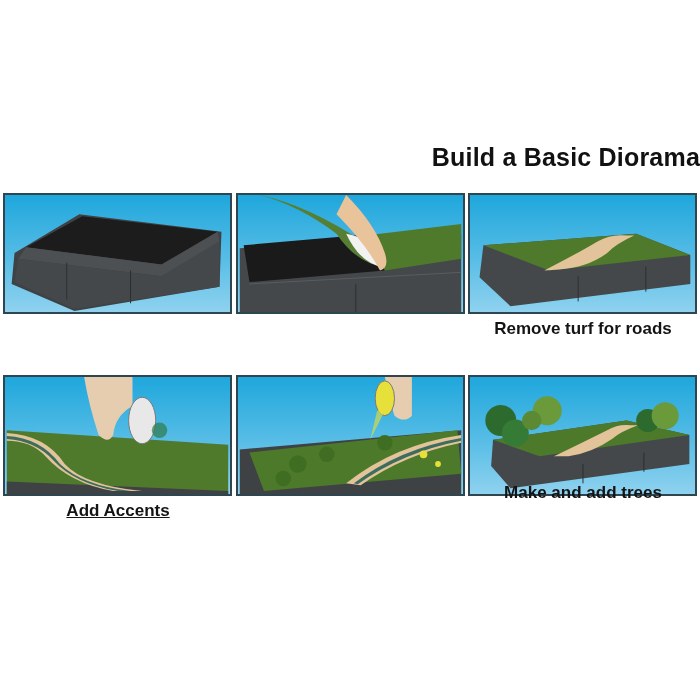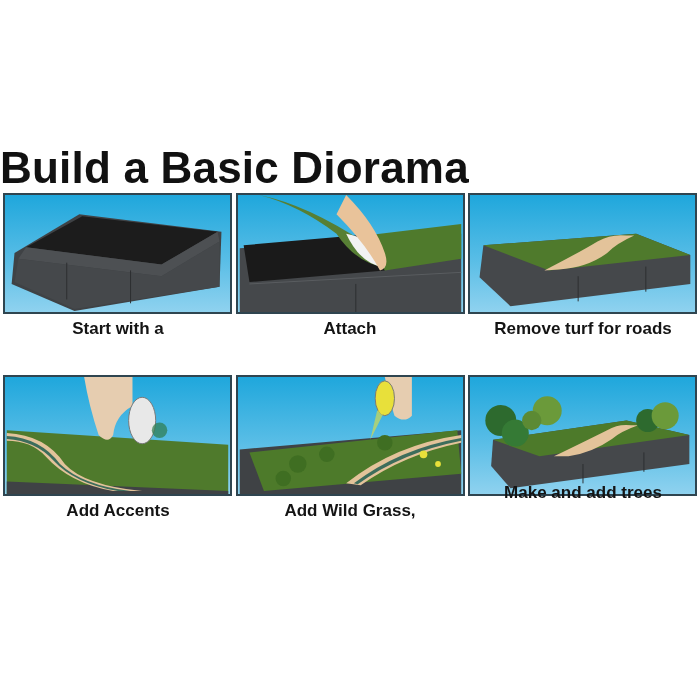--- a/index.html
+++ b/index.html
@@ -1,17 +1,17 @@
 <!DOCTYPE html>
 <html><head>
 <meta charset="utf-8">
 <style>
   html, body { margin: 0; padding: 0; background: #ffffff; }
   body { width: 700px; height: 700px; position: relative; overflow: hidden; font-family: "Liberation Sans", sans-serif; }
-  .title { position: absolute; top: 143px; left: 0; width: 700px; text-align: left; font-weight: bold; font-size: 44px; color: #111; letter-spacing: 0.2px; }
+  .title { position: absolute; top: 143px; left: 0; width: 700px; text-align: right; font-weight: bold; font-size: 25px; color: #111; letter-spacing: 0.2px; }
   .panel { position: absolute; width: 229px; height: 121px; border: 2px solid #2f4550; box-sizing: border-box; overflow: hidden;
            background: linear-gradient(180deg, #1fa7dc 0%, #58bde6 55%, #8fd2ef 100%); }
   .panel svg { position: absolute; left: 0; top: 0; width: 100%; height: 100%; }
   .caption { position: absolute; width: 232px; text-align: center; font-weight: bold; font-size: 17px; line-height: 24px; color: #141414; }
   .caption span { display: block; }
 </style>
 </head>
 <body>
 
 <div class="title">Build a Basic Diorama</div>
@@ -20,37 +20,35 @@
   <svg viewBox="0 0 229 121">
     <polygon points="8,60 75,20 222,38 220,95 70,120 5,92" fill="#3f4245"></polygon>
     <polygon points="20,54 78,22 218,38 160,72" fill="#1c1c1c"></polygon>
     <polygon points="20,54 160,72 218,38 220,48 160,84 12,66" fill="#4d5053"></polygon>
     <polygon points="12,66 160,84 220,48 220,95 70,118 8,90" fill="#45484b"></polygon>
     <line x1="62" y1="70" x2="62" y2="108" stroke="#2c2e30" stroke-width="1"></line>
     <line x1="128" y1="78" x2="128" y2="112" stroke="#2c2e30" stroke-width="1"></line>
   </svg>
 </div>
 <div class="caption" style="left:2px; top:317px;">
-  <span>Start with a</span>
 </div>
 
 <div class="panel" style="left:236px; top:193px;">
   <svg viewBox="0 0 229 121">
     <polygon points="0,55 229,40 229,121 0,121" fill="#45484b"></polygon>
     <polygon points="4,52 140,40 150,78 10,90" fill="#1a1a1a"></polygon>
     <polygon points="130,42 229,30 229,66 150,78" fill="#4f7a2c"></polygon>
     <path d="M20,0 Q70,10 130,50 L150,75 Q120,70 100,40 Q60,10 20,0 Z" fill="#577f34"></path>
     <path d="M110,40 Q140,45 150,75 Q125,72 110,40 Z" fill="#f2f2f2"></path>
     <path d="M110,0 Q140,30 150,60 Q155,75 145,78 Q130,50 100,20 Z" fill="#e9c39a"></path>
     <line x1="120" y1="92" x2="120" y2="121" stroke="#2c2e30" stroke-width="1"></line>
     <line x1="10" y1="92" x2="229" y2="80" stroke="#5a5d60" stroke-width="1"></line>
   </svg>
 </div>
 <div class="caption" style="left:234px; top:317px;">
-  <span>Attach</span>
 </div>
 
 <div class="panel" style="left:468px; top:193px;">
   <svg viewBox="0 0 229 121">
     <polygon points="12,52 170,40 226,62 226,92 40,115 8,85" fill="#45484b"></polygon>
     <polygon points="12,52 170,40 226,62 80,78" fill="#4f7a2c"></polygon>
     <path d="M75,78 Q110,60 130,48 Q145,40 160,42 L168,42 Q150,50 140,60 Q120,75 90,77 Z" fill="#e3c39a"></path>
     <line x1="110" y1="84" x2="110" y2="110" stroke="#2c2e30" stroke-width="1"></line>
     <line x1="180" y1="74" x2="180" y2="100" stroke="#2c2e30" stroke-width="1"></line>
   </svg>
@@ -64,21 +62,21 @@
   <svg viewBox="0 0 229 121">
     <polygon points="0,55 229,70 229,121 0,121" fill="#4f7a2c"></polygon>
     <polygon points="0,108 229,118 229,121 0,121" fill="#3f4245"></polygon>
     <path d="M0,58 Q40,60 60,90 Q80,112 140,118 L110,118 Q65,110 40,82 Q25,66 0,66 Z" fill="#e3c39a"></path>
     <path d="M0,61 Q35,63 55,90 Q78,112 128,118 L115,118 Q70,110 48,86 Q30,66 0,64 Z" fill="#3d6d5c"></path>
     <path d="M80,0 Q85,30 95,60 Q105,70 110,60 Q112,40 130,30 L130,0 Z" fill="#e6cdb0"></path>
     <ellipse cx="140" cy="45" rx="14" ry="24" fill="#e8e8e8" stroke="#777" stroke-width="1"></ellipse>
     <circle cx="158" cy="55" r="8" fill="#2f7a4a" opacity="0.7"></circle>
   </svg>
 </div>
-<div class="caption" style="left:2px; top:499px;">
+<div class="caption" style="left:2px; top:499px;text-decoration:underline;">
   <span>Add Accents</span>
   <span></span>
 </div>
 
 <div class="panel" style="left:236px; top:375px;">
   <svg viewBox="0 0 229 121">
     <polygon points="0,75 229,55 229,121 0,121" fill="#3f4245"></polygon>
     <polygon points="10,78 225,55 229,100 25,118" fill="#4d7a2a"></polygon>
     <path d="M110,110 Q160,70 229,60 L229,68 Q170,80 125,112 Z" fill="#e3c39a"></path>
     <path d="M118,110 Q165,74 229,63 L229,66 Q168,78 122,111 Z" fill="#3d6d5c"></path>
@@ -87,21 +85,20 @@
     <circle cx="45" cy="105" r="8" fill="#3f6e22"></circle>
       <circle cx="150" cy="68" r="8" fill="#3f6e22"></circle>
     <circle cx="190" cy="80" r="4" fill="#e8e03a"></circle>
       <circle cx="205" cy="90" r="3" fill="#e8e03a"></circle>
     <path d="M150,0 Q155,25 160,40 Q170,48 178,40 L178,0 Z" fill="#e6cdb0"></path>
     <ellipse cx="150" cy="22" rx="10" ry="18" fill="#e8e03a" stroke="#777" stroke-width="1"></ellipse>
     <polygon points="142,35 150,35 135,65" fill="#e8e03a" opacity="0.6"></polygon>
   </svg>
 </div>
 <div class="caption" style="left:234px; top:499px;">
-  <span>Add Wild Grass,</span>
 </div>
 
 <div class="panel" style="left:468px; top:375px;">
   <svg viewBox="0 0 229 121">
     <polygon points="22,65 160,45 225,60 225,90 40,115 20,92" fill="#45484b"></polygon>
     <polygon points="22,65 160,45 225,60 70,82" fill="#4d7a2a"></polygon>
     <path d="M85,82 Q120,65 140,55 Q152,48 165,50 L172,50 Q155,56 145,64 Q125,78 100,82 Z" fill="#e3c39a"></path>
     <line x1="115" y1="90" x2="115" y2="110" stroke="#2c2e30" stroke-width="1"></line>
     <line x1="178" y1="78" x2="178" y2="98" stroke="#2c2e30" stroke-width="1"></line>
     <circle cx="30" cy="45" r="16" fill="#2d6a2e"></circle>

